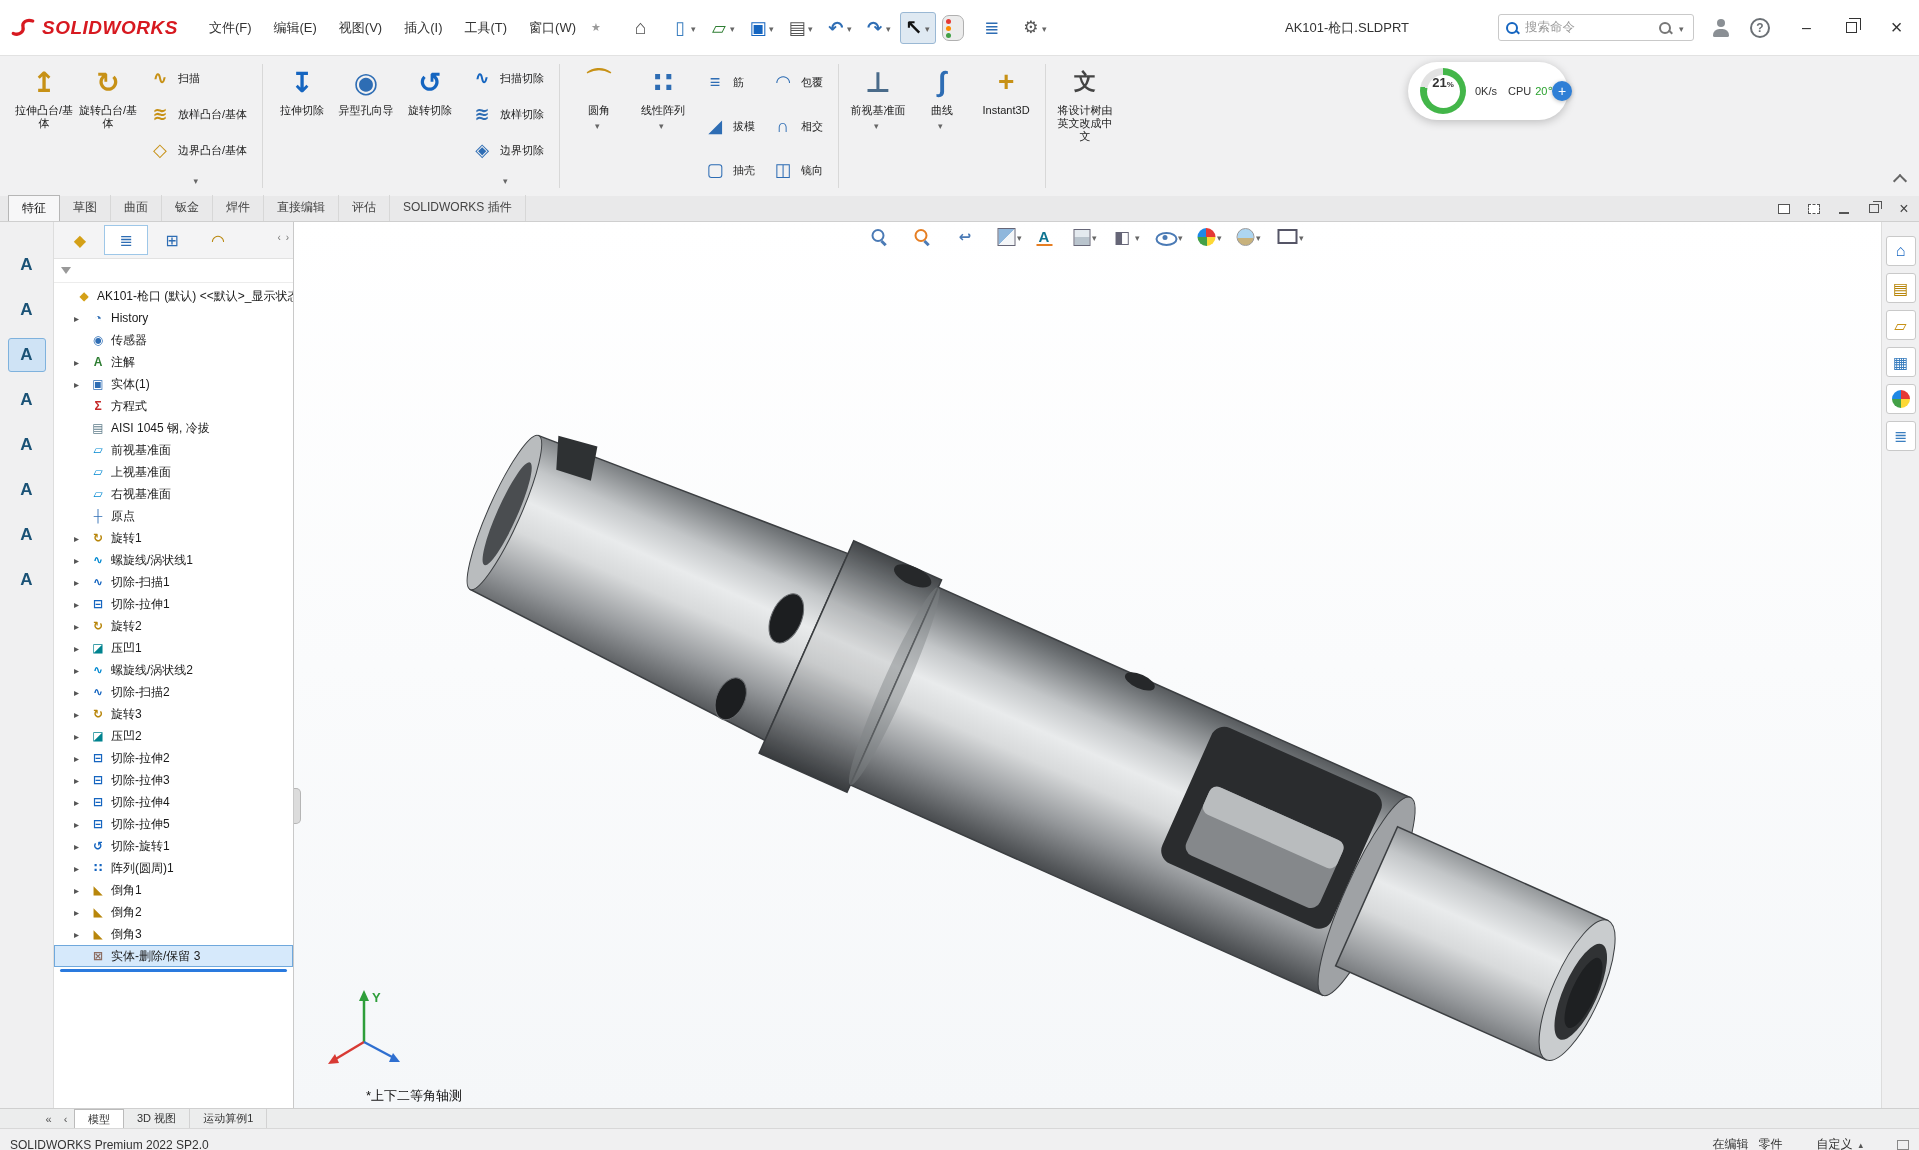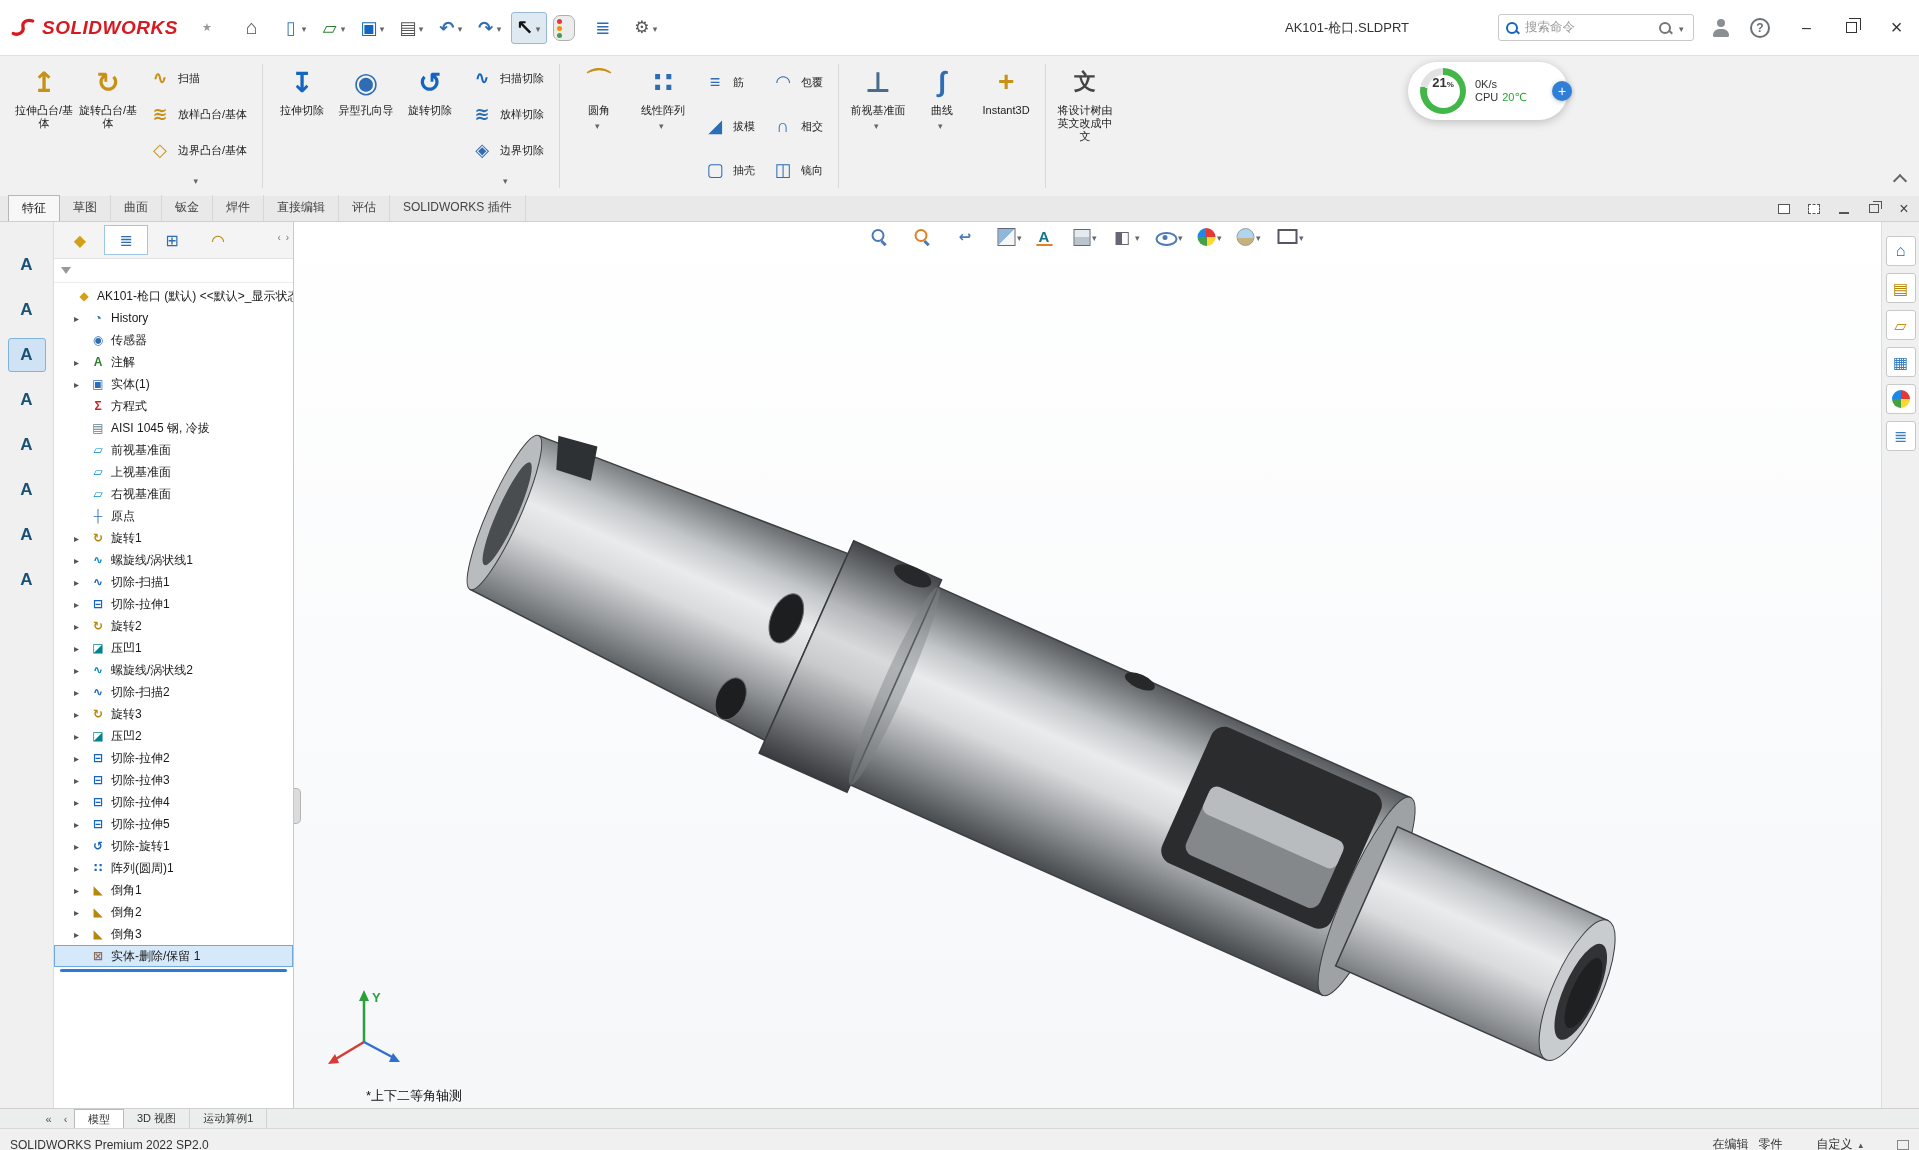--- a/index.html
+++ b/index.html
@@ -87,21 +87,21 @@
   [data-icon="doc-minimize-icon"]{width:10px;height:2px;background:#555;display:inline-block;margin-top:8px}
   [data-icon="doc-restore-icon"]{width:10px;height:9px;border:1.5px solid #555;position:relative;display:inline-block}
   [data-icon="doc-restore-icon"]::before{content:"";position:absolute;right:-4px;top:-4px;width:8px;height:7px;border:1.5px solid #555;border-left:none;border-bottom:none}
   [data-icon="doc-close-icon"]{font-size:16px;color:#444;line-height:1}
 
   
   .perf-widget{position:absolute;left:1408px;top:62px;width:160px;height:58px;background:#fff;border-radius:30px;box-shadow:0 2px 10px rgba(0,0,0,.22);display:flex;align-items:center;gap:9px;padding:0 12px;z-index:40}
   .ring{width:46px;height:46px;border-radius:50%;background:conic-gradient(#43b649 0 78%,#e2e2e2 78% 100%);display:flex;align-items:center;justify-content:center;flex:0 0 auto}
   .ring-inner{width:33px;height:33px;border-radius:50%;background:#fff;display:flex;align-items:baseline;justify-content:center;font-weight:bold;color:#333;font-size:13px}
   .ring-pct{font-size:8px}
-  .perf-col{display:flex;flex-direction:column;gap:1px;font-size:11px;color:#333;white-space:nowrap}
+  .perf-col{display:flex;flex-direction:row;gap:11px;font-size:11px;color:#333;white-space:nowrap}
   .perf-temp{color:#2aa12e;margin-left:4px}
   .perf-add{position:absolute;right:-4px;top:19px;width:20px;height:20px;border-radius:50%;background:#2f7fd6;color:#fff;display:flex;align-items:center;justify-content:center;font-size:14px;box-shadow:0 1px 4px rgba(0,0,0,.25)}
 
   
   .main{height:886px;display:flex;flex:0 0 auto}
   .left-bar{width:54px;background:#f0f0f1;border-right:1px solid #ddd;display:flex;flex-direction:column;align-items:center;padding-top:26px;gap:11px;flex:0 0 auto}
   .lt-btn{width:38px;height:34px;display:flex;align-items:center;justify-content:center;border:1px solid transparent;border-radius:3px}
   .lt-btn.selected{background:#cfe3f5;border-color:#7fb2dd}
   .lt-glyph{font-size:17px;font-weight:bold;color:#1a5276}
 
@@ -187,20 +187,34 @@
 </head>
 <body>
 
 <div class="titlebar">
   <div class="logo">
     <svg width="26" height="26" viewBox="0 0 24 24">
       <path d="M3 17c6 2.5 10-2 9-6s3-7.5 9-5.5" stroke="#d71920" stroke-width="3" fill="none" stroke-linecap="round"></path>
     </svg>
     <span class="logo-text">SOLIDWORKS</span>
   </div>
+  <nav class="menus">
+
+      <span class="menu-item">文件(F)</span>
+
+      <span class="menu-item">编辑(E)</span>
+
+      <span class="menu-item">视图(V)</span>
+
+      <span class="menu-item">插入(I)</span>
+
+      <span class="menu-item">工具(T)</span>
+
+      <span class="menu-item">窗口(W)</span>
+    </nav>
   <span class="menu-pin">★</span>
   <div class="qa-toolbar">
 
       <div class="qa-btn">
         <span class="qa-icon" data-icon="home-icon">⌂</span>
         <span class="caret" style="visibility: hidden;"></span>
       </div>
 
       <div class="qa-btn">
         <span class="qa-icon" data-icon="new-document-icon">▯</span>
@@ -691,21 +705,21 @@
 
         <div class="tree-item">
           <span class="tw"></span>
           <span class="ti" data-icon="chamfer-icon">◣</span>
           <span class="tl">倒角3</span>
         </div>
 
         <div class="tree-item selected">
           <span class="tw" style="visibility: hidden;"></span>
           <span class="ti" data-icon="body-delete-icon">⊠</span>
-          <span class="tl">实体-删除/保留 1</span>
+          <span class="tl">实体-删除/保留 3</span>
         </div>
       </div>
     <div class="rollback"></div>
   </div>
 
   <div class="graphics">
     <div class="hud">
 
         <span class="hud-btn">
           <span class="hud-icon" data-icon="zoom-to-fit-icon"></span>

